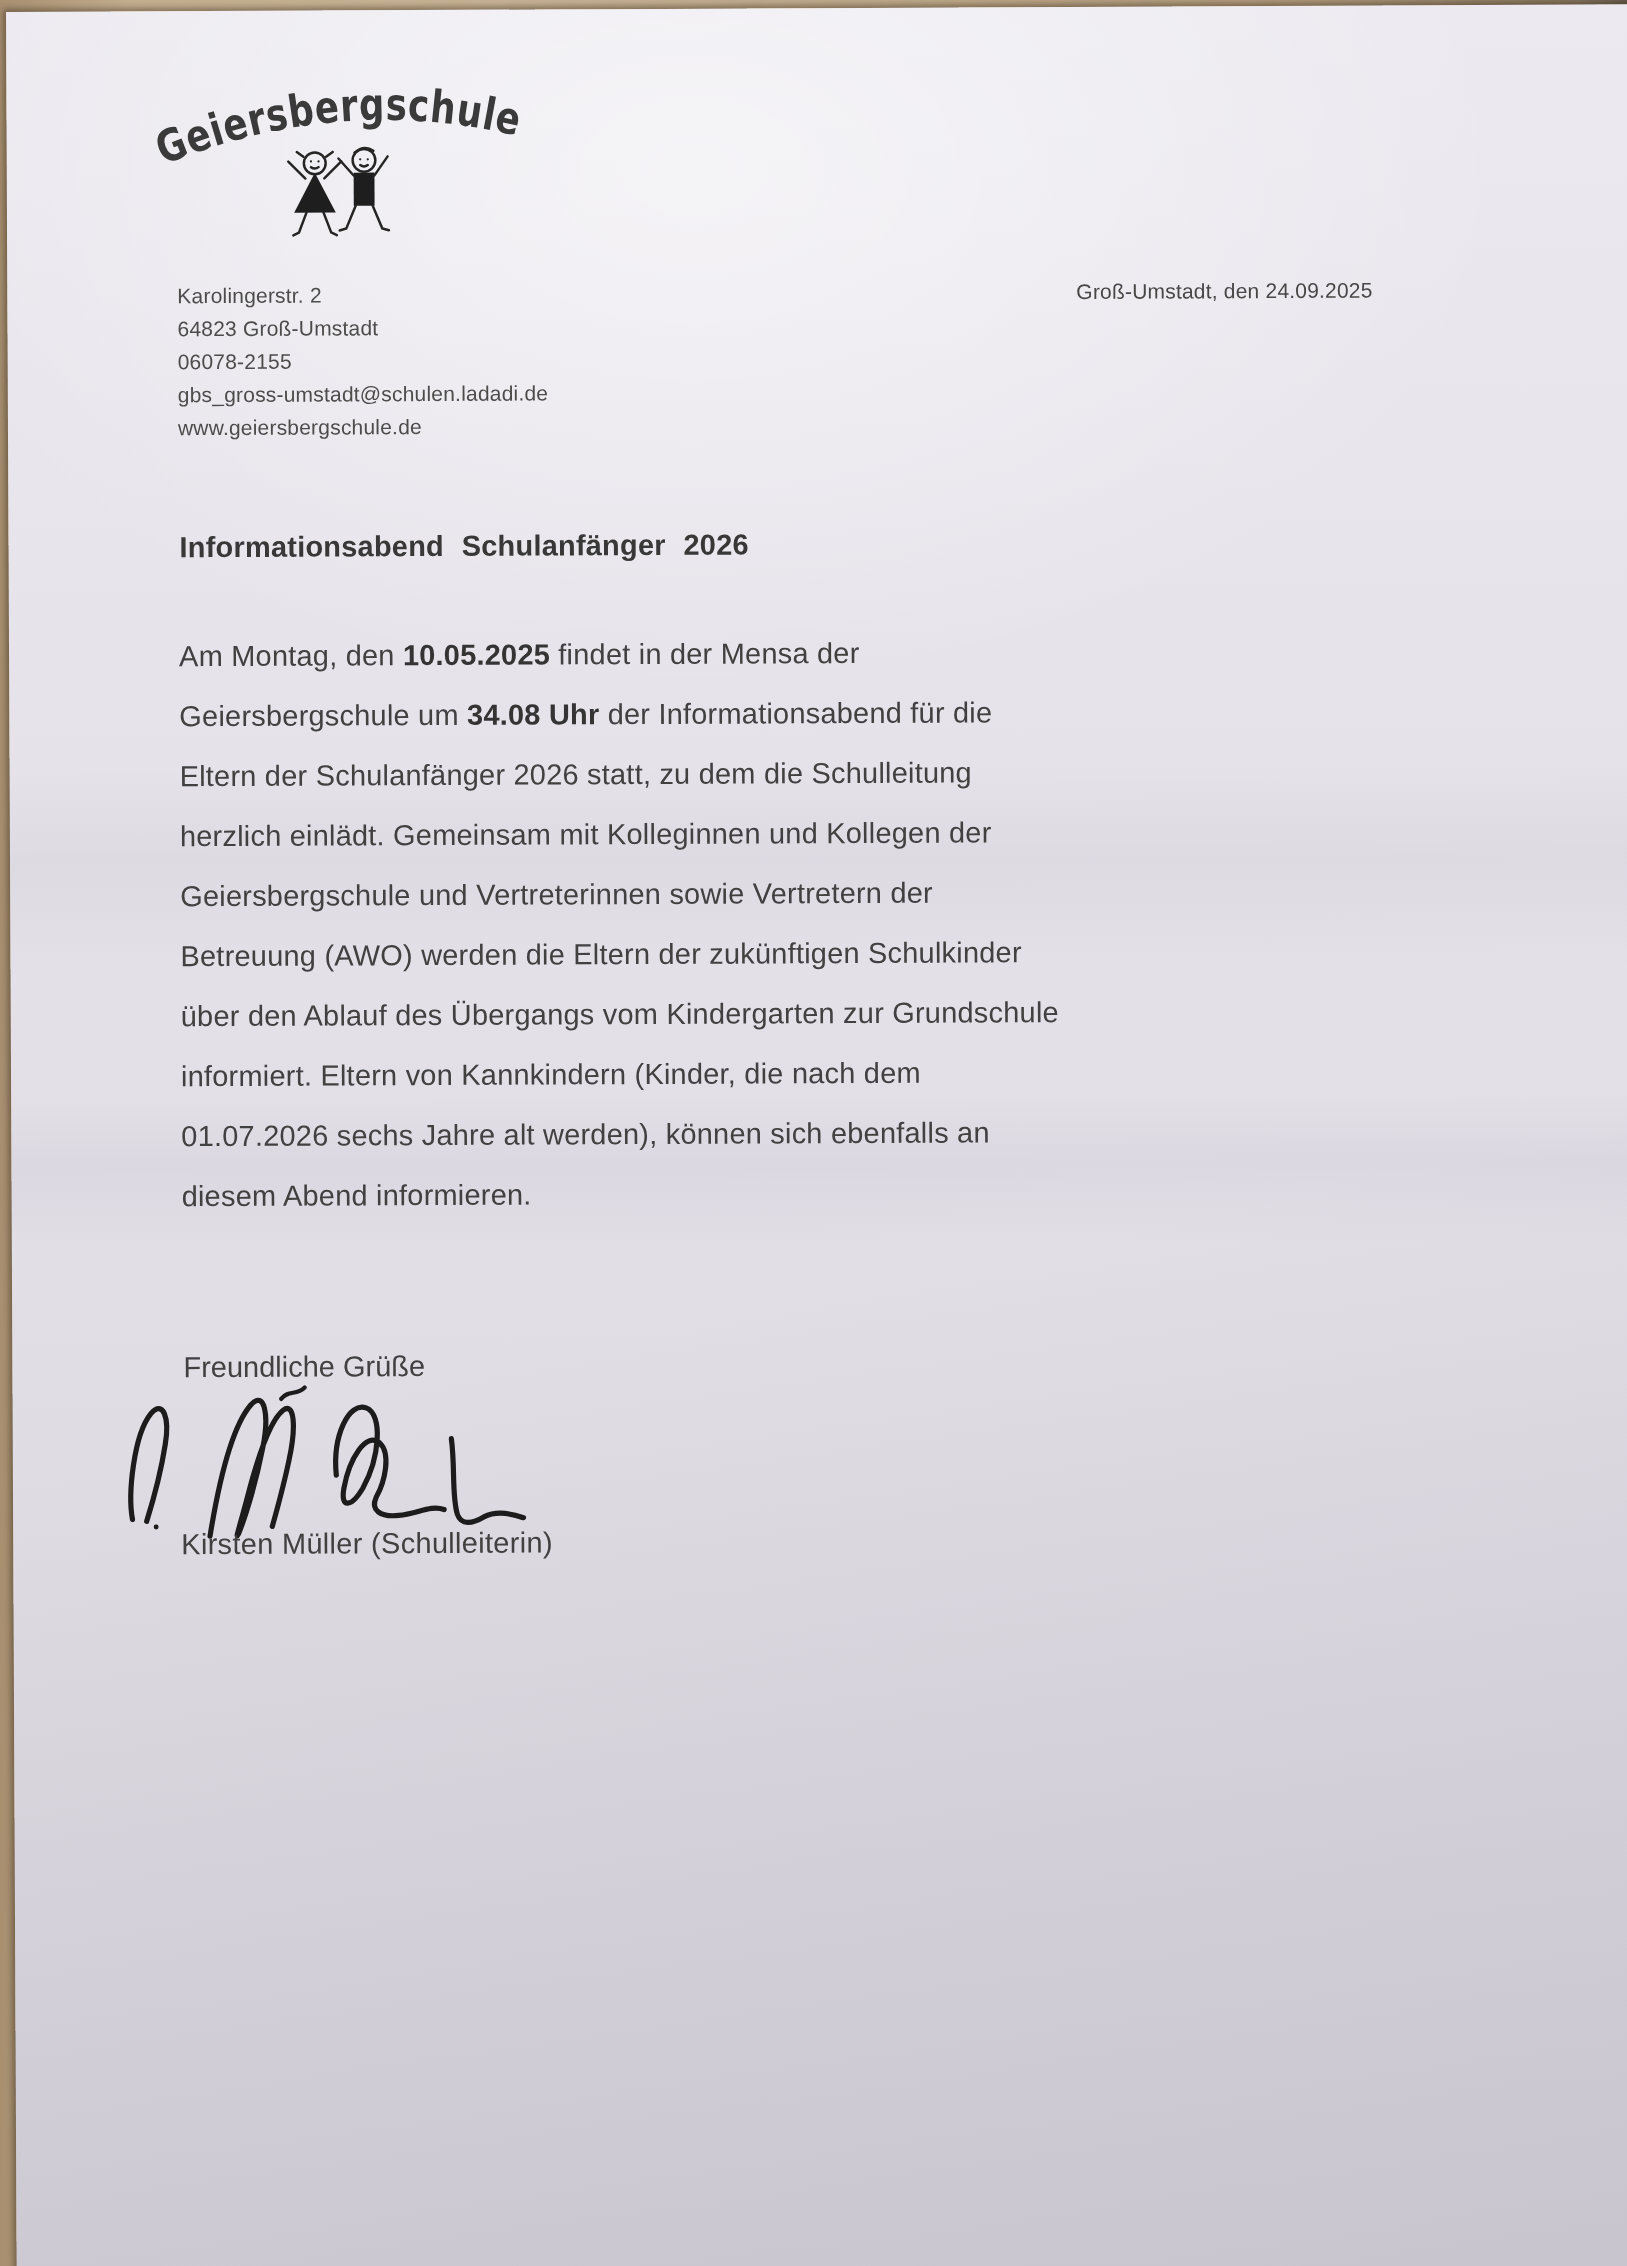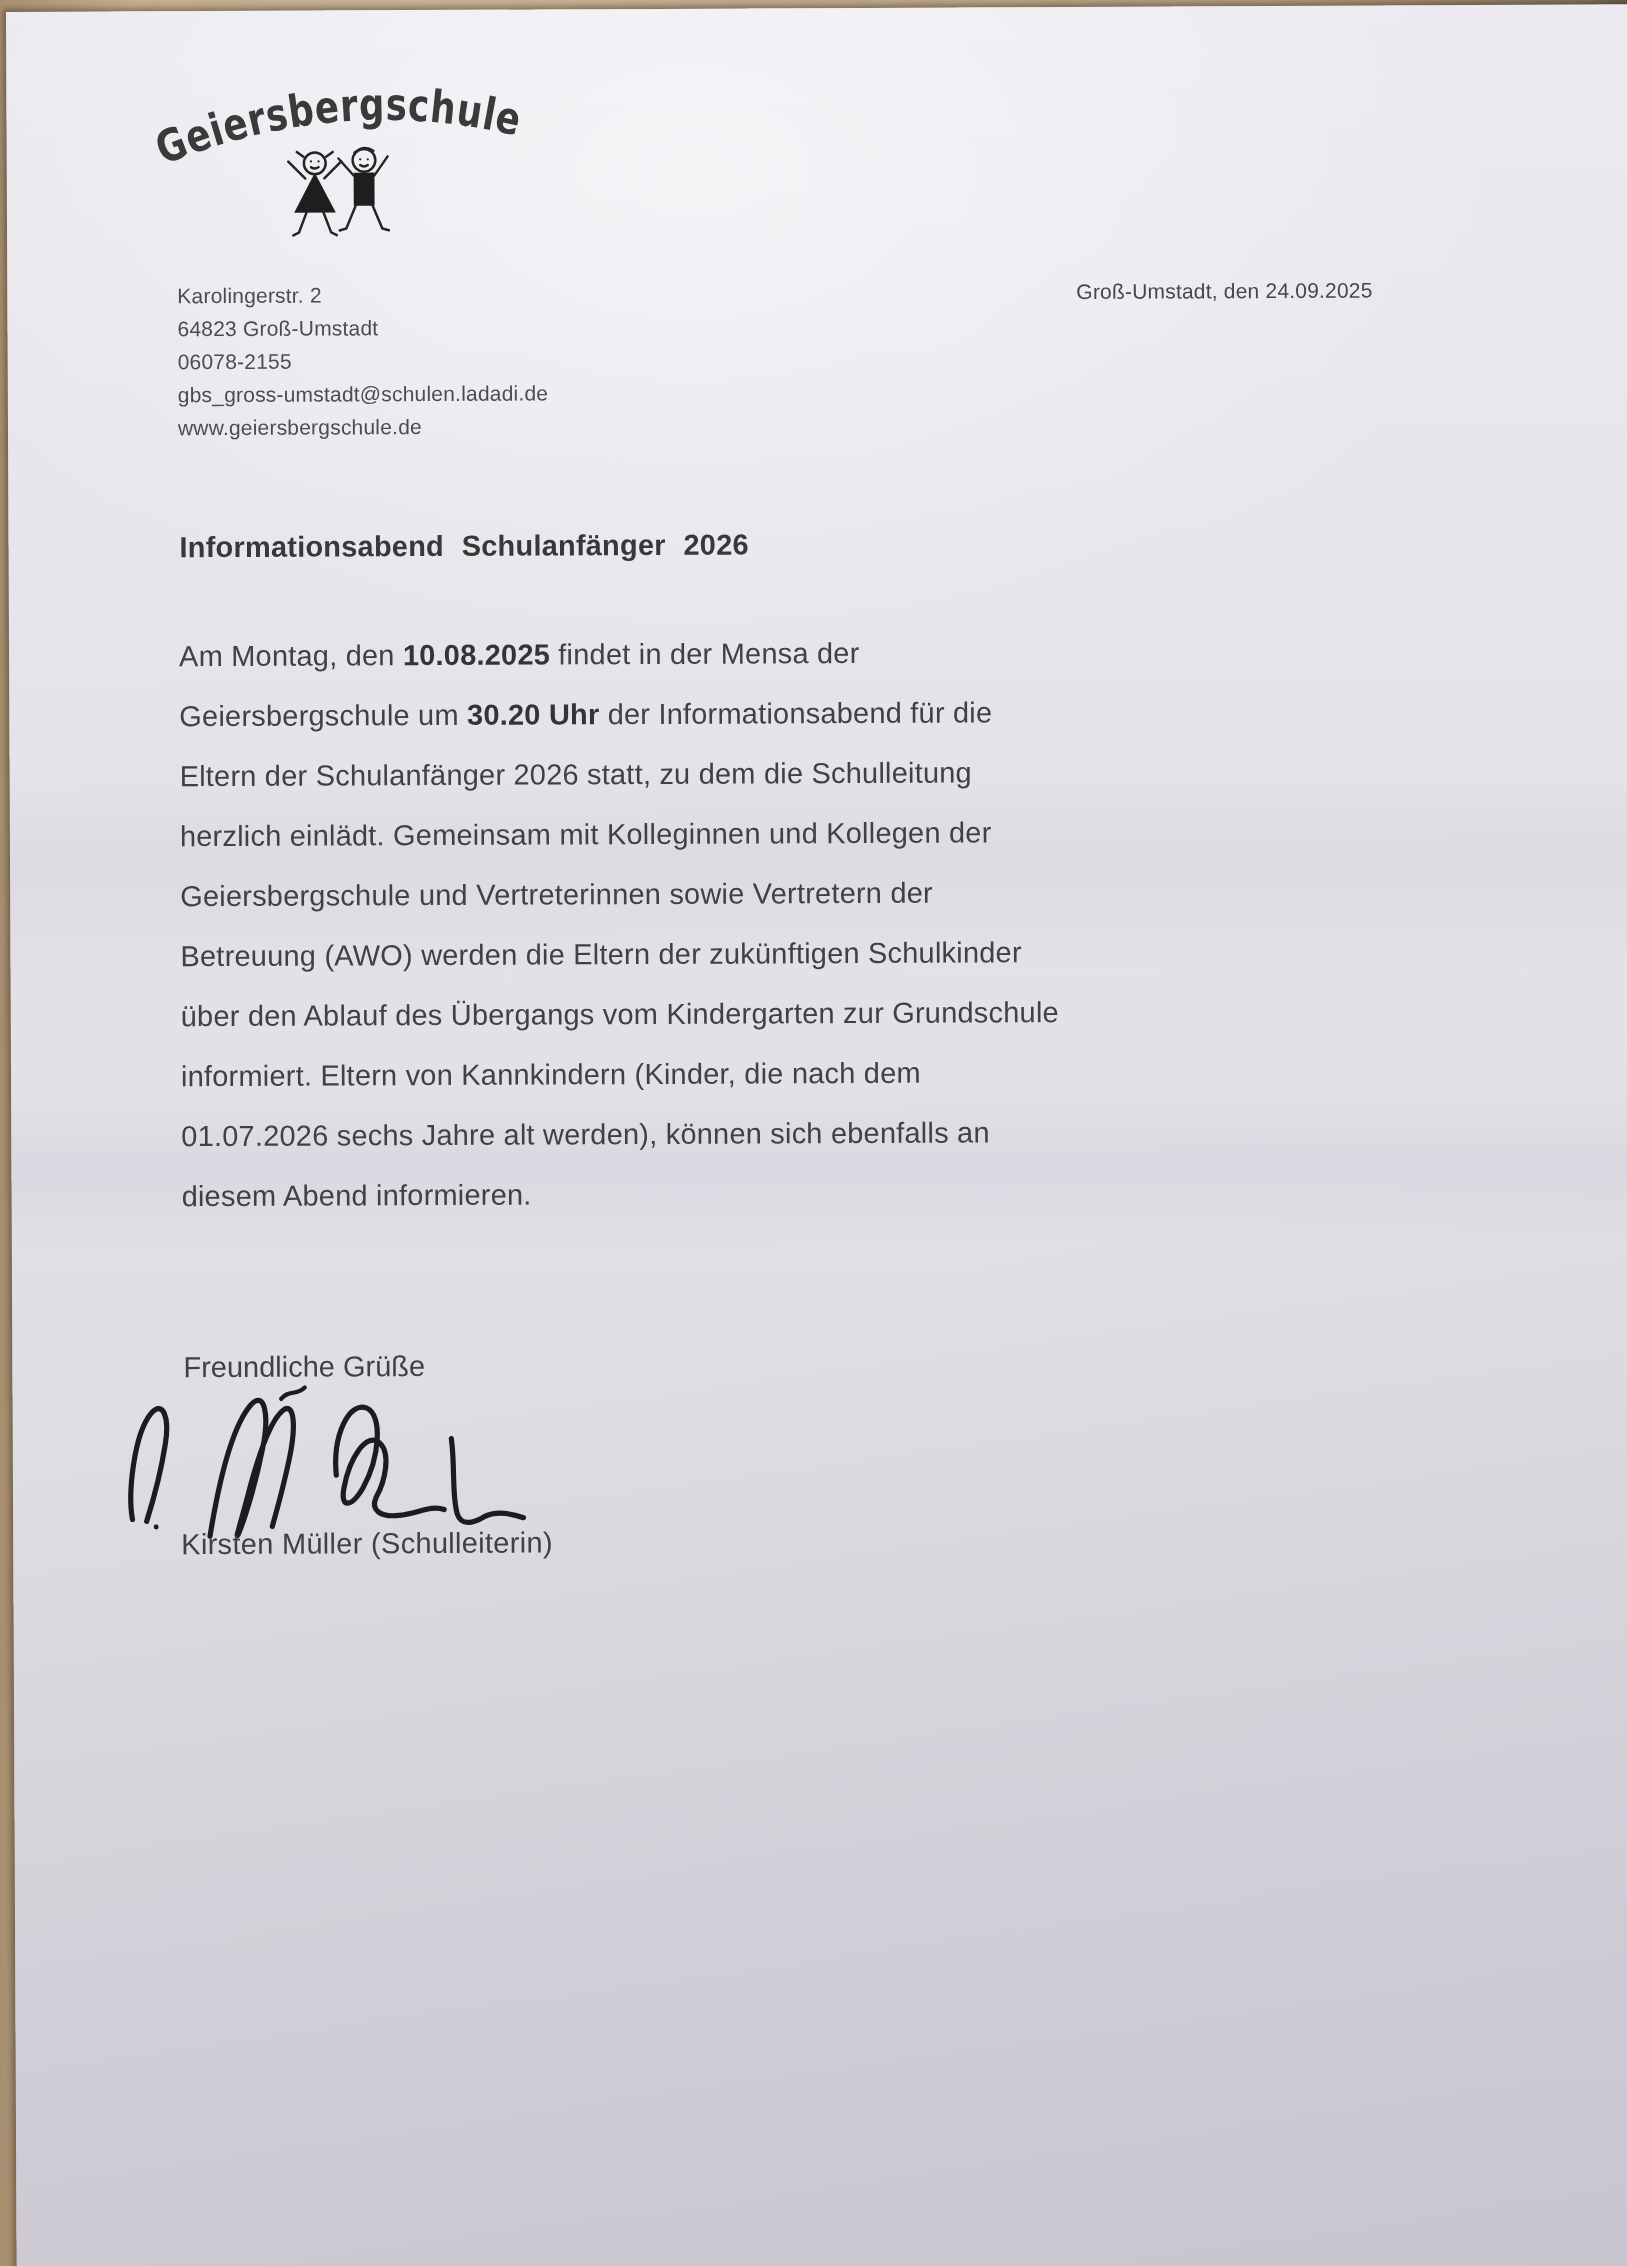--- a/index.html
+++ b/index.html
@@ -75,22 +75,22 @@
     <div>06078-2155</div>
     <div>gbs_gross-umstadt@schulen.ladadi.de</div>
     <div>www.geiersbergschule.de</div>
   </div>
 
   <div class="abs small-text" style="left:1069px;top:268px;color:#474747;">Groß-Umstadt, den 24.09.2025</div>
 
   <div class="abs" id="subject" style="left:171px;top:520px;">Informationsabend Schulanfänger 2026</div>
 
   <div class="abs" id="body-paragraph" style="left:170px;top:615px;width:946px;">
-      <div class="body-line"><span>Am Montag, den </span><span class="bold">10.08.2025</span><span> findet in der Mensa der</span></div>
-      <div class="body-line"><span>Geiersbergschule um </span><span class="bold">30.20 Uhr</span><span> der Informationsabend für die</span></div>
+      <div class="body-line"><span>Am Montag, den </span><span class="bold">10.05.2025</span><span> findet in der Mensa der</span></div>
+      <div class="body-line"><span>Geiersbergschule um </span><span class="bold">34.08 Uhr</span><span> der Informationsabend für die</span></div>
       <div class="body-line"><span>Eltern der Schulanfänger 2026 statt, zu dem die Schulleitung</span></div>
       <div class="body-line"><span>herzlich einlädt. Gemeinsam mit Kolleginnen und Kollegen der</span></div>
       <div class="body-line"><span>Geiersbergschule und Vertreterinnen sowie Vertretern der</span></div>
       <div class="body-line"><span>Betreuung (AWO) werden die Eltern der zukünftigen Schulkinder</span></div>
       <div class="body-line"><span>über den Ablauf des Übergangs vom Kindergarten zur Grundschule</span></div>
       <div class="body-line"><span>informiert. Eltern von Kannkindern (Kinder, die nach dem</span></div>
       <div class="body-line"><span>01.07.2026 sechs Jahre alt werden), können sich ebenfalls an</span></div>
       <div class="body-line"><span>diesem Abend informieren.</span></div>
     </div>
 

